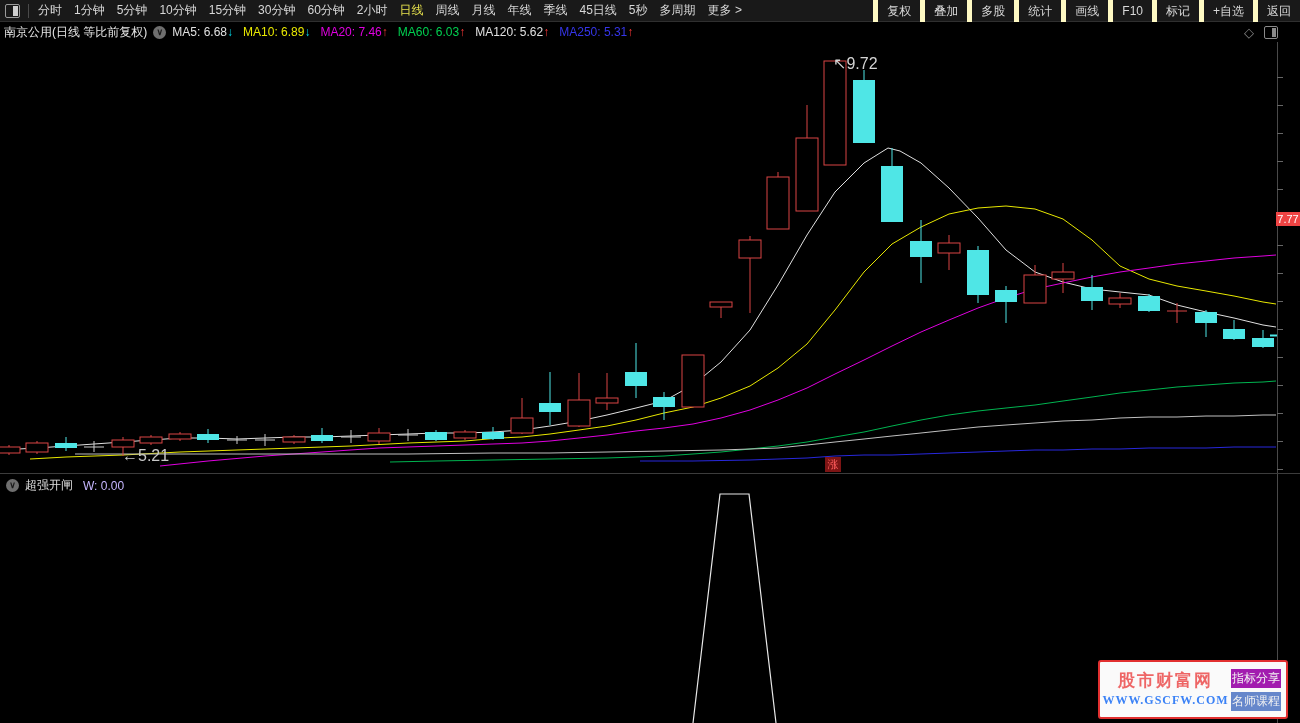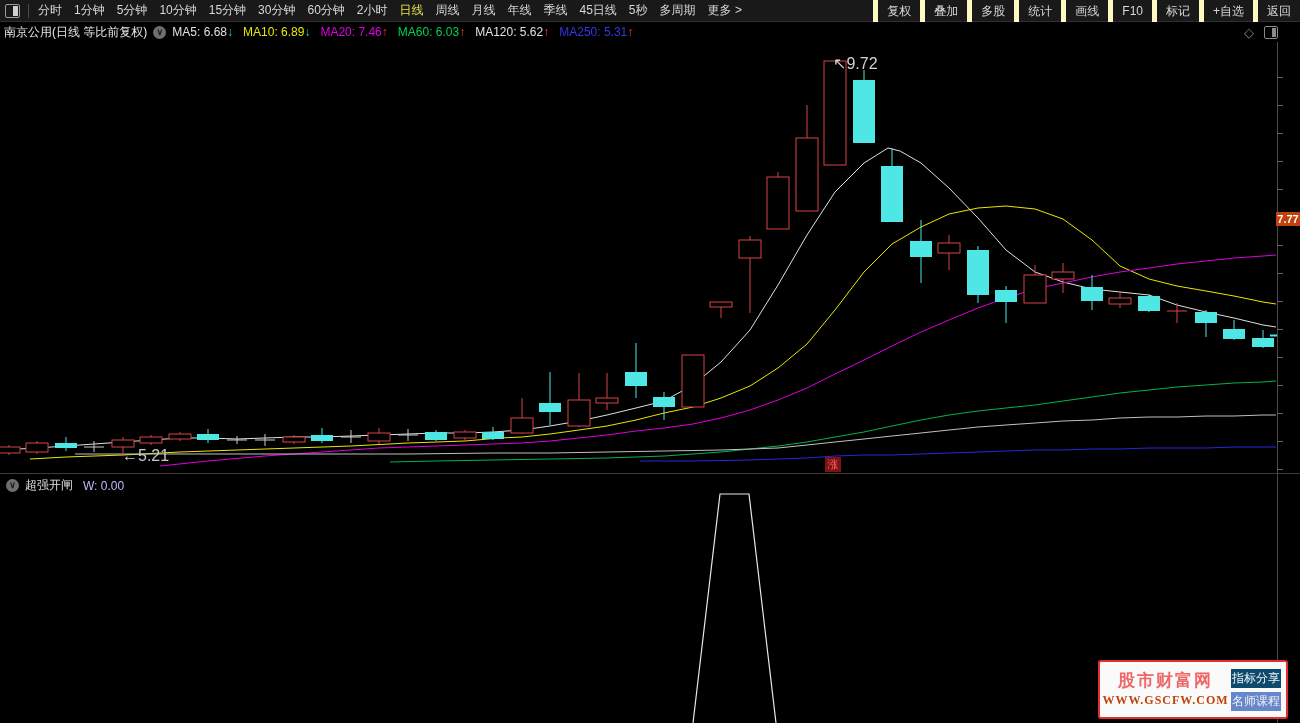--- a/index.html
+++ b/index.html
@@ -28,39 +28,39 @@
   .info-icons{margin-left:auto;display:flex;align-items:center;margin-right:22px;}
   .diamond-ico{color:#8a8a8a;font-size:13px;margin-right:10px;}
   .pane-ico{width:12px;height:11px;border:1px solid #8a8a8a;border-radius:2px;position:relative;}
   .pane-ico i{position:absolute;right:1px;top:1px;bottom:1px;width:4px;background:#8a8a8a;}
 
   
   #chart-svg{position:absolute;left:0;top:0;z-index:1;}
 
   
   .px-label{position:absolute;z-index:2;font-size:16px;color:#d4d4d4;white-space:nowrap;}
-  .badge-price{position:absolute;z-index:2;left:1276px;top:212px;width:24px;height:14px;background:#c2410c;
-               color:#fff;font-size:11px;font-weight:bold;text-align:center;line-height:14px;}
+  .badge-price{position:absolute;z-index:2;left:1276px;top:212px;width:24px;height:14px;background:#ef4444;
+               color:#fff;font-size:11px;font-weight:normal;text-align:center;line-height:14px;}
   .badge-rise{position:absolute;z-index:2;left:825px;top:457px;width:16px;height:15px;background:#7d1414;
               color:#ff5c5c;font-size:11px;text-align:center;line-height:15px;}
 
   
   .ind-header{position:absolute;left:4px;top:477px;z-index:2;display:flex;align-items:center;font-size:12px;}
   .ind-name{color:#e0e0e0;margin-right:10px;}
   .ind-val{color:#c4b5fd;}
 
   
   .watermark{position:absolute;left:1098px;top:660px;width:190px;height:59px;z-index:5;background:#fafafa;
              border:2px solid #e23030;border-radius:3px;display:flex;align-items:center;box-sizing:border-box;}
   .wm-left{flex:1;text-align:center;line-height:1;}
   .wm-title{font-size:17px;font-weight:bold;color:#e66;letter-spacing:2px;font-family:Liberation Mono, monospace;}
-  .wm-url{font-size:12px;font-weight:bold;color:#c2410c;letter-spacing:1px;margin-top:4px;font-family:"Liberation Serif",serif;}
+  .wm-url{font-size:12px;font-weight:bold;color:#3b82f6;letter-spacing:1px;margin-top:4px;font-family:"Liberation Serif",serif;}
   .wm-badges{display:flex;flex-direction:column;gap:4px;margin-right:5px;}
   .wm-badge{width:50px;height:19px;line-height:19px;text-align:center;font-size:12px;color:#f2f2f2;}
-  .wm-badge.b1{background:#0c4a6e;}
+  .wm-badge.b1{background:#a21caf;}
   .wm-badge.b2{background:#6687cb;}
 </style>
 </head>
 <body>
 
 <div id="screen">
 
   <div class="toolbar">
     <span class="win-ico">
         <i></i>

